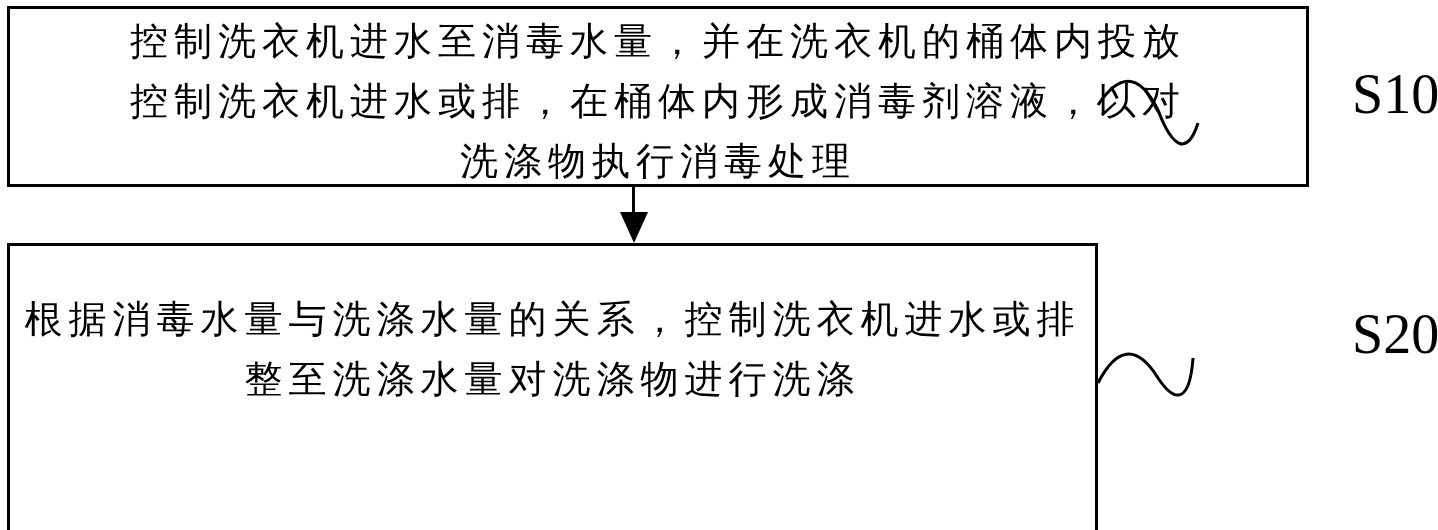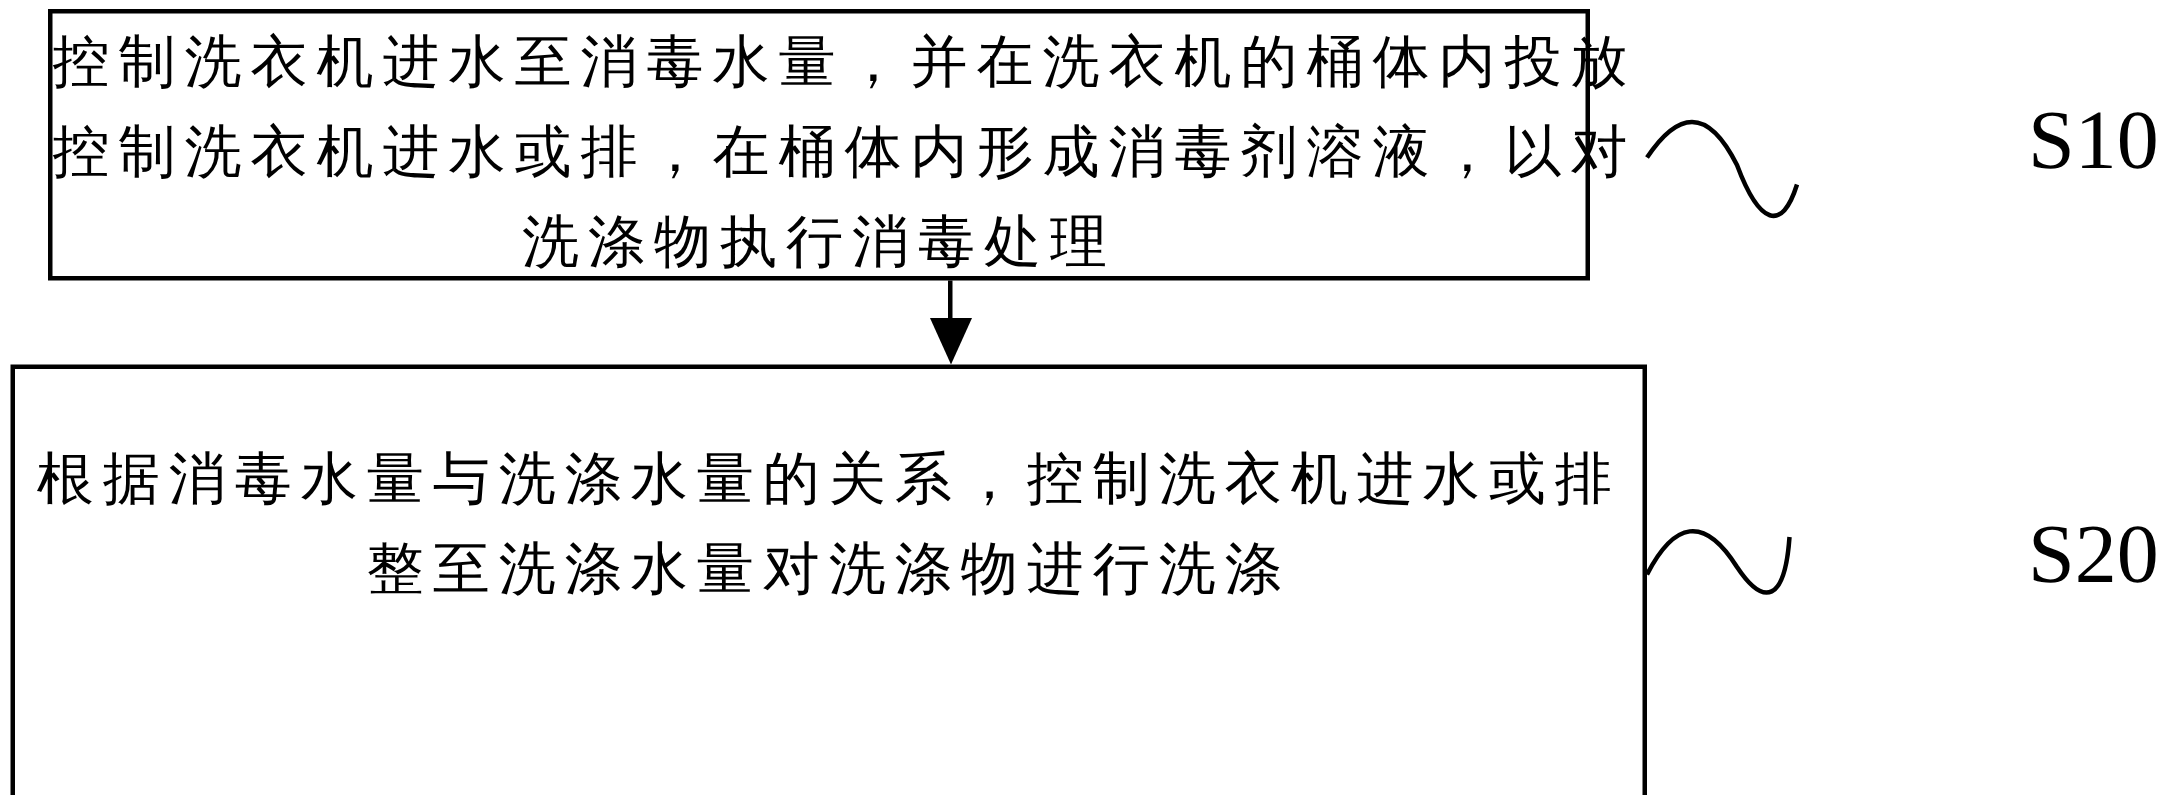--- a/index.html
+++ b/index.html
@@ -1,33 +1,33 @@
 <!DOCTYPE html>
 <html><head>
   <meta charset="utf-8">
   <style>
     html, body { margin: 0; padding: 0; background: #ffffff; }
     body { width: 1438px; height: 530px; position: relative; overflow: hidden;
            font-family: "DejaVu Serif", "Liberation Serif", serif; color: #000; }
     .box { position: absolute; border: 3px solid #000; box-sizing: border-box; background: #fff; }
-    #box1 { left: 7px; top: 6px; width: 1028px; height: 181px; margin-left: 25px; }
+    #box1 { left: 7px; top: 6px; width: 1302px; height: 181px; }
     #box2 { left: 7px; top: 243px; width: 1091px; height: 308px; }
     .text { position: absolute; left: 0; right: 0; text-align: center;
             font-size: 38px; letter-spacing: 6px; line-height: 60px; white-space: nowrap; }
     #box1 .text { top: 2px; }
     #box2 .text { top: 43px; }
     .line { display: block; }
     .arrow-line { position: absolute; left: 632px; top: 187px; width: 3px; height: 40px; background: #000; }
     .arrow-head { position: absolute; left: 620px; top: 212px; width: 0; height: 0;
                   border-left: 14px solid transparent; border-right: 14px solid transparent;
                   border-top: 31px solid #000; }
     .step-label { position: absolute; font-family: "Liberation Serif", "DejaVu Serif", serif;
                   font-size: 56px; }
     #label1 { left: 1352px; top: 62px; }
-    #label2 { left: 1352px; top: 302px; margin-top: 36px; }
+    #label2 { left: 1352px; top: 302px; }
     svg.squiggle { position: absolute; overflow: visible; }
   </style>
 </head>
 <body>
 
 <div class="box" id="box1">
   <div class="text">
     <span class="line">控制洗衣机进水至消毒水量，并在洗衣机的桶体内投放</span>
     <span class="line">控制洗衣机进水或排，在桶体内形成消毒剂溶液，以对</span>
     <span class="line">洗涤物执行消毒处理</span>

